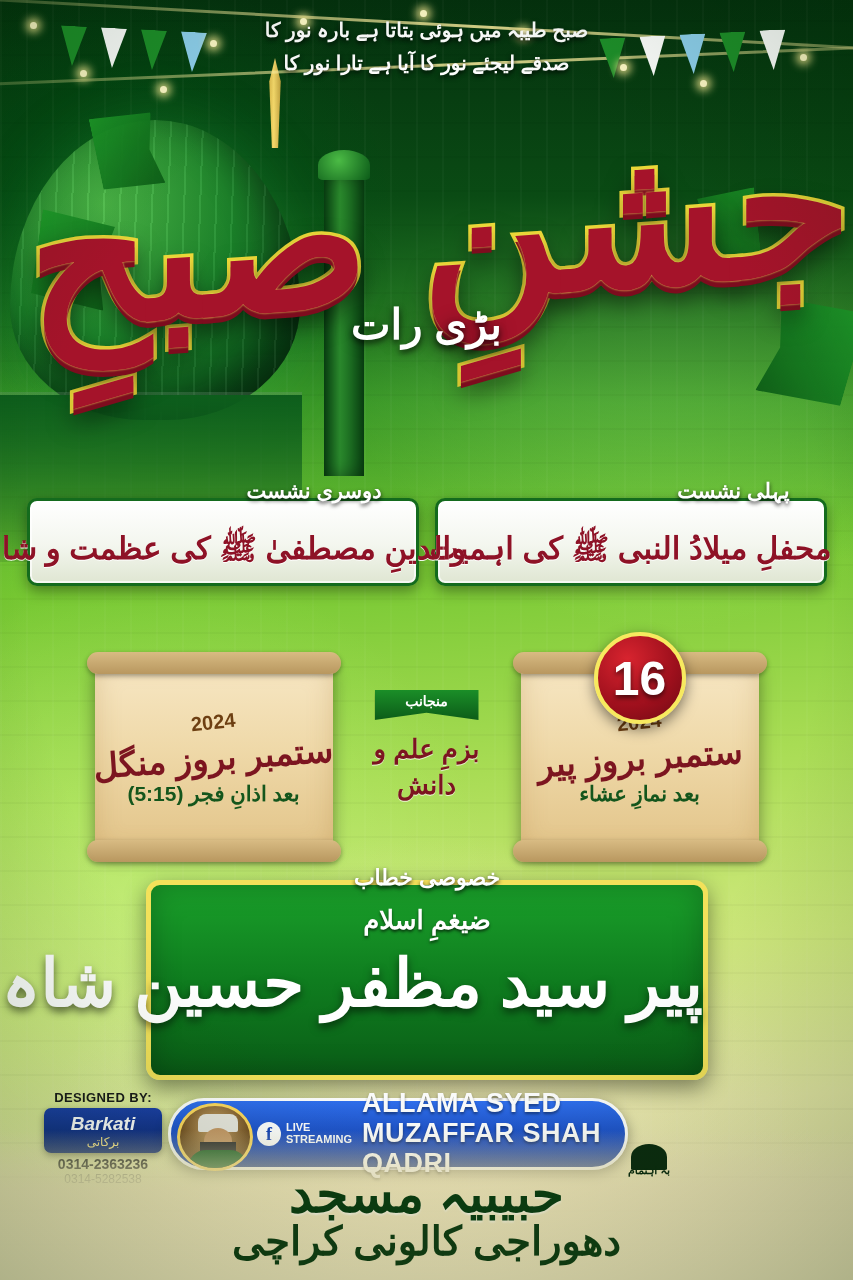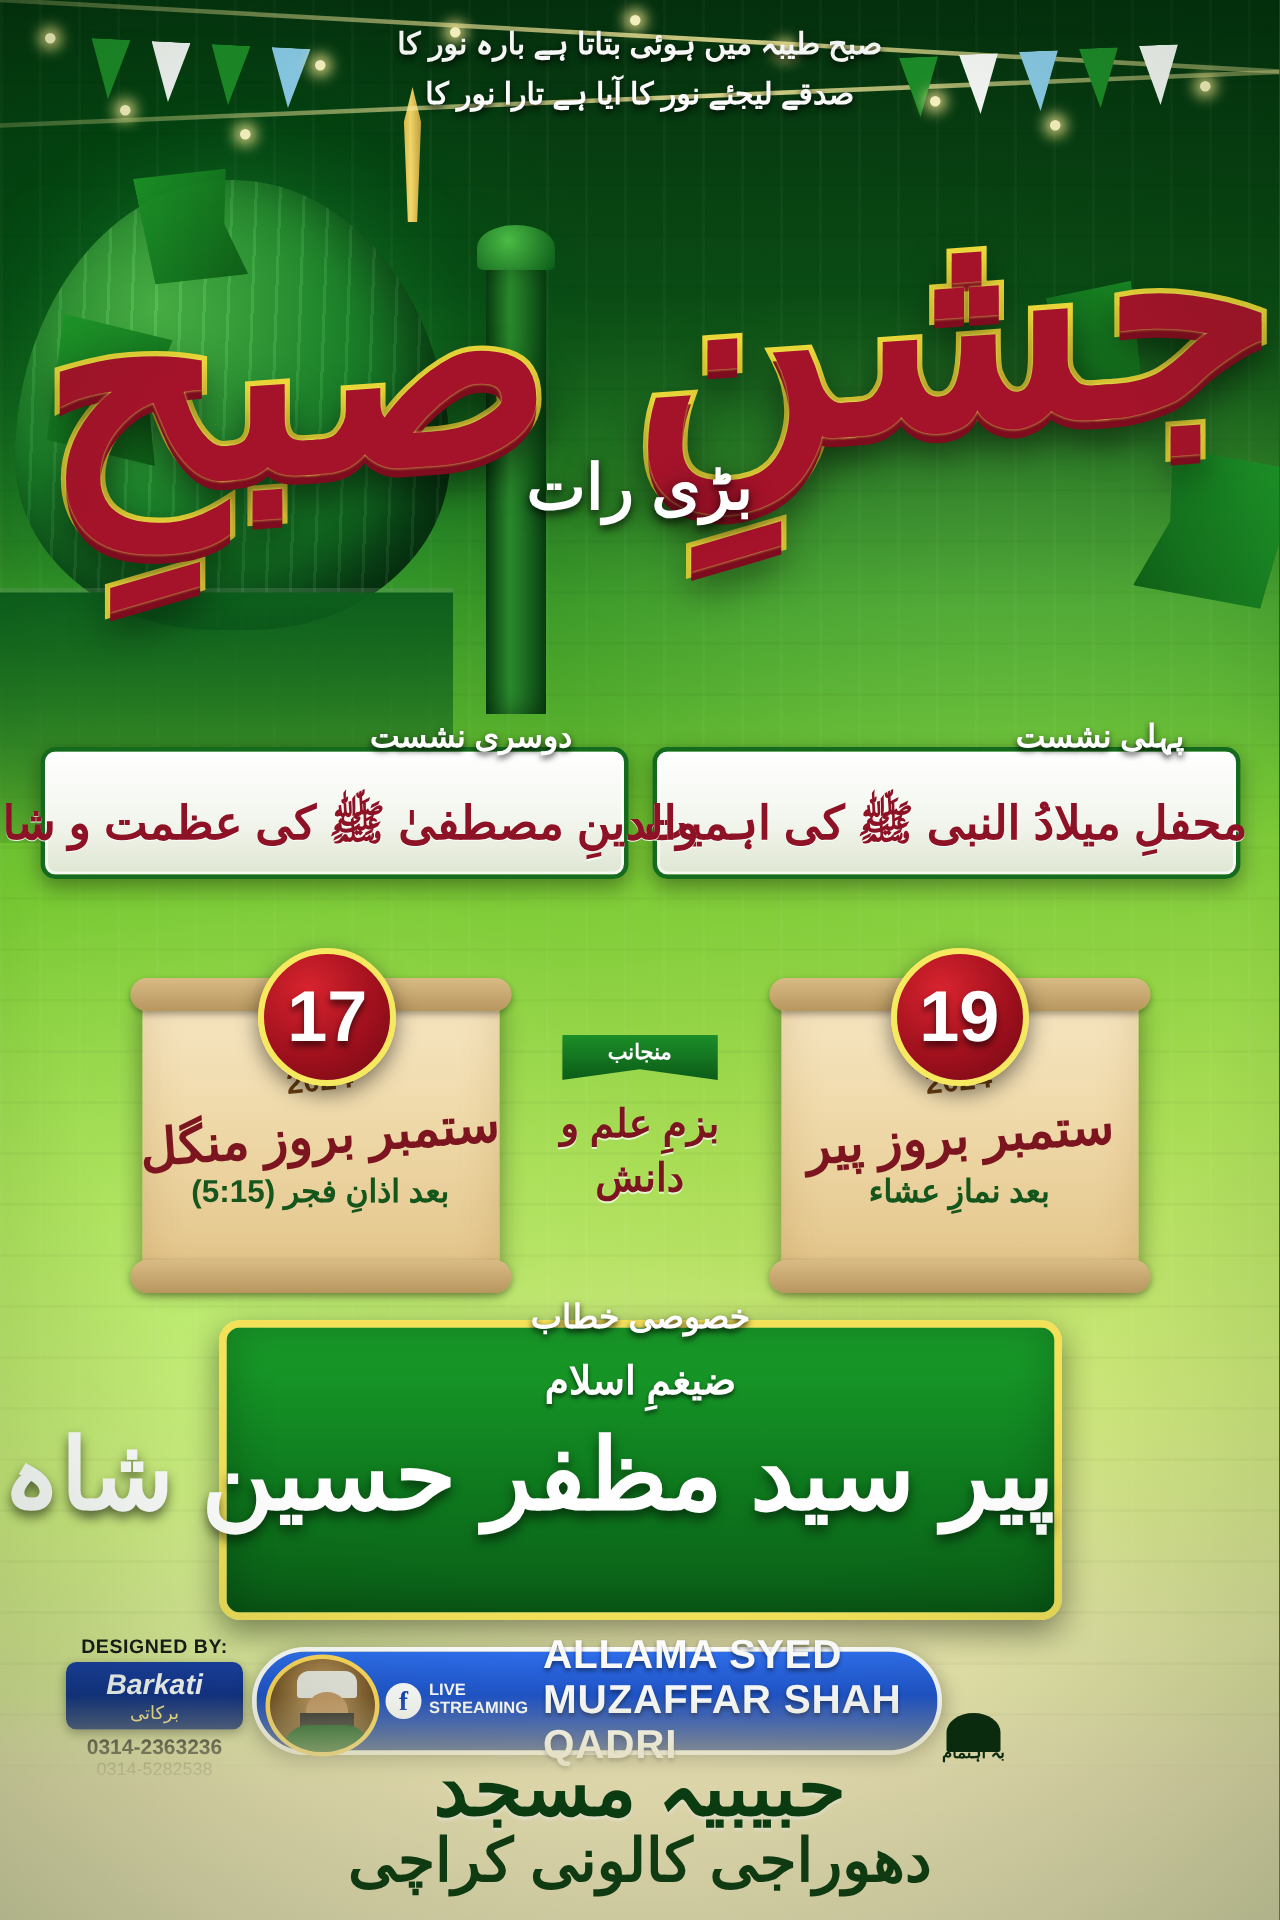--- a/index.html
+++ b/index.html
@@ -467,36 +467,35 @@
     </div>
     <div class="session">
       <div class="session-kicker">دوسری نشست</div>
       <div class="session-text">والدینِ مصطفیٰ ﷺ کی عظمت و شان</div>
     </div>
   </div>
 
   <div class="scrolls">
 
     <div class="scroll right">
-      <div class="daybadge">19</div>
+      <div class="daybadge">16</div>
       <div class="scroll-body">
         <div class="scroll-year">2024</div>
         <div class="scroll-month">ستمبر بروز پیر</div>
         <div class="scroll-time">بعد نمازِ عشاء</div>
       </div>
     </div>
 
     <div class="mid-tag">
       <div class="ribbon">منجانب</div>
       <div class="l1">بزمِ علم و</div>
       <div class="l2">دانش</div>
     </div>
 
     <div class="scroll left">
-      <div class="daybadge">17</div>
       <div class="scroll-body">
         <div class="scroll-year">2024</div>
         <div class="scroll-month">ستمبر بروز منگل</div>
         <div class="scroll-time">بعد اذانِ فجر (5:15)</div>
       </div>
     </div>
 
   </div>
 
   <div class="speaker-panel">

